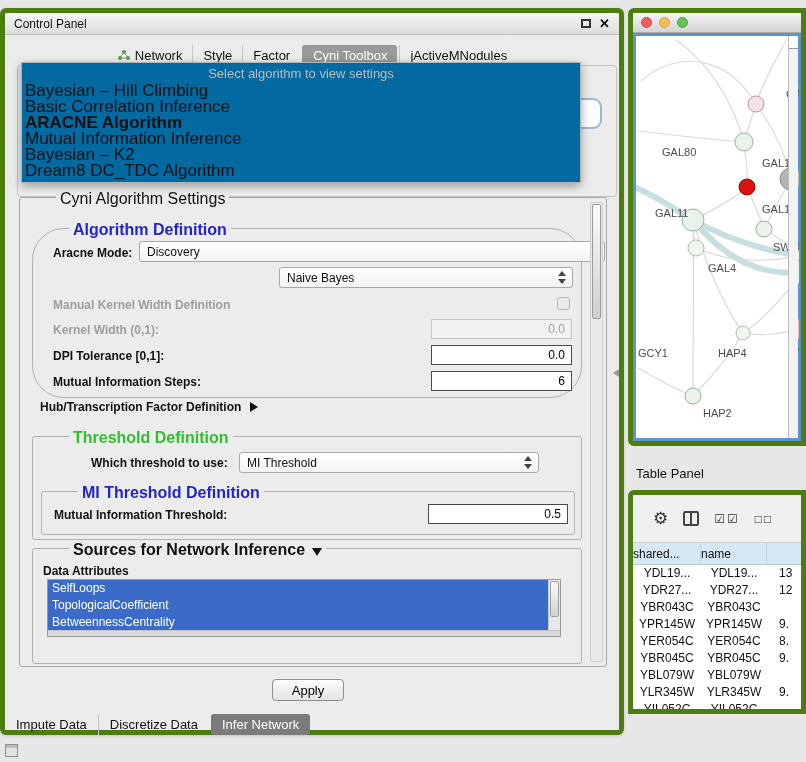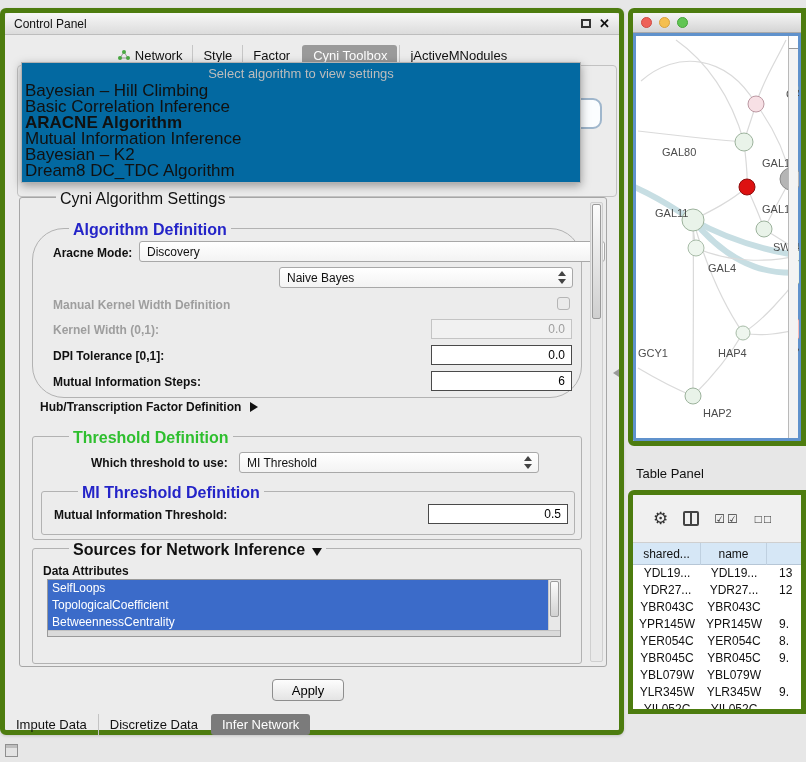--- a/index.html
+++ b/index.html
@@ -95,21 +95,21 @@
 
   
   .table-panel-label{position:absolute;left:636px;top:466px;font-size:13px;}
   .table-win{left:628px;top:490px;width:178px;height:224px;border-radius:6px 0 0 0;overflow:hidden;background:#fff;}
   .table-toolbar{height:48px;background:#f0f0f0;border-bottom:1px solid #cfcfcf;display:flex;align-items:center;gap:15px;padding-left:20px;}
   .gear{font-size:17px;color:#333;line-height:1;}
   .cols-icon{width:16px;height:15px;border:2px solid #444;border-radius:2px;position:relative;display:inline-block;}
   .cols-icon::before{content:"";position:absolute;left:5px;top:0;bottom:0;border-left:2px solid #444;}
   .checks{font-size:12px;letter-spacing:2px;color:#333;}
   .thead{display:flex;height:22px;background:#d6e7f6;border-bottom:1px solid #b6c6d6;align-items:center;}
-  .hcell{height:22px;line-height:22px;font-size:12px;text-align:center;border-right:1px solid #bfd0e0;overflow:hidden;white-space:nowrap;}
+  .hcell{height:22px;line-height:22px;font-size:12px;text-align:left;border-right:1px solid #bfd0e0;overflow:hidden;white-space:nowrap;}
   .hcell.h0{width:68px;}.hcell.h1{width:66px;}.hcell.h2{flex:1;border-right:none;}
   .trow{display:flex;height:17px;line-height:17px;font-size:12px;background:#fff;}
   .tcell{overflow:hidden;white-space:nowrap;}
   .tcell.t0{width:68px;text-align:center;}
   .tcell.t1{width:66px;text-align:center;}
   .tcell.t2{flex:1;padding-left:12px;}
 
   
   .splitter-arrow{position:absolute;left:613px;top:369px;width:0;height:0;border-top:4px solid transparent;border-bottom:4px solid transparent;border-right:6px solid #9a9a9a;}
   .mini-icon{position:absolute;left:5px;top:744px;width:13px;height:13px;border:1px solid #8f8f8f;background:#e3e3e3;}

